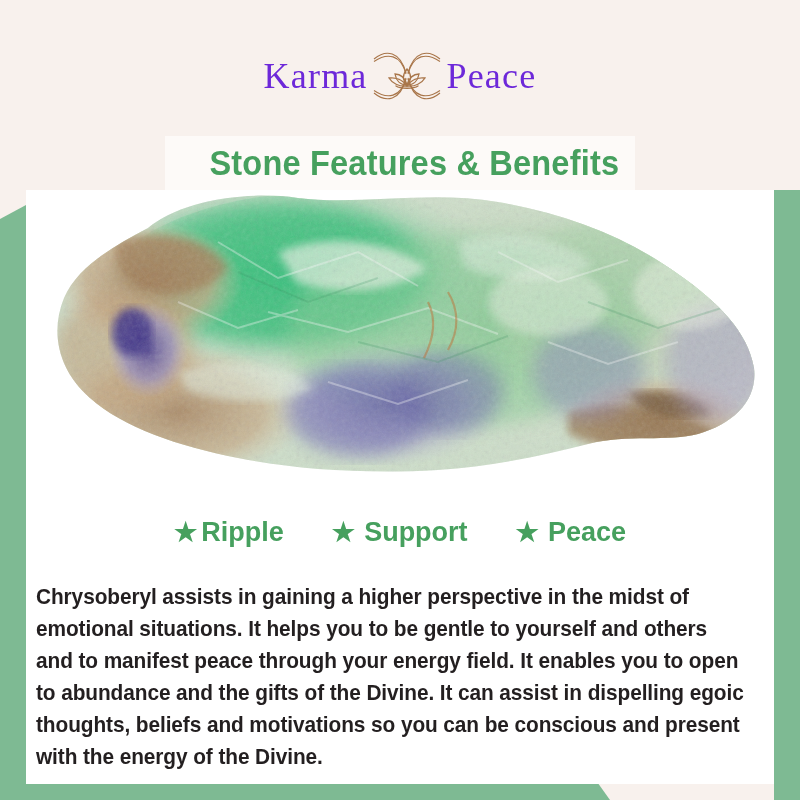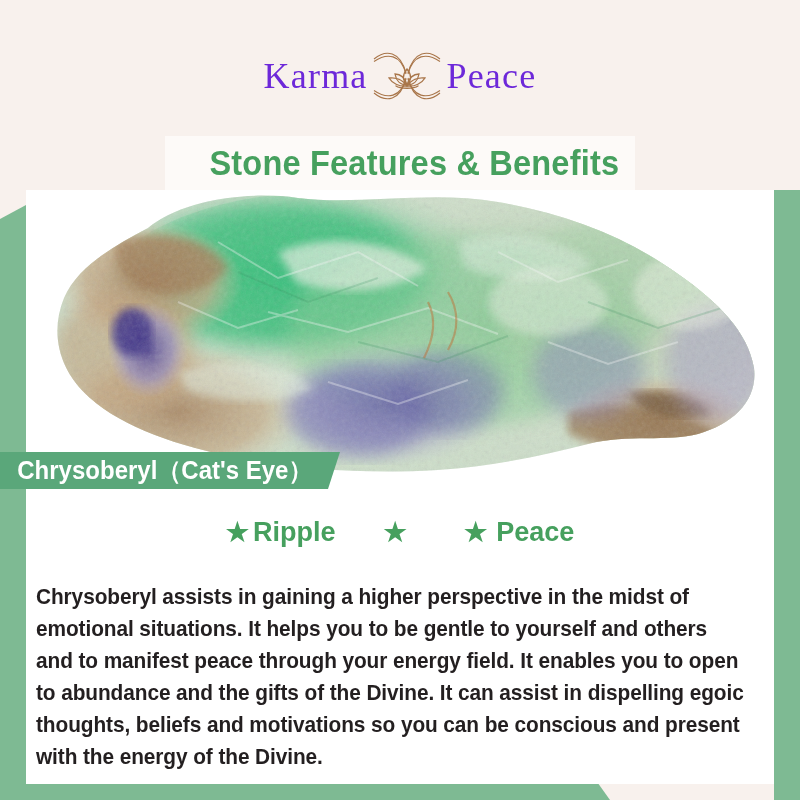--- a/index.html
+++ b/index.html
@@ -369,31 +369,29 @@
             <path d="M420 110 C 432 130, 430 150, 420 168"></path>
           </g>
 
           <rect x="0" y="0" width="744" height="312" filter="url(#grain2)" opacity="0.30"></rect>
           <rect x="0" y="0" width="744" height="312" filter="url(#grain)" opacity="0.22"></rect>
         </g>
       </svg>
     </div>
   </div>
 
-  <div class="nameplate">
-    <span class="nameplate-text">Chrysoberyl（Cat's Eye）</span>
-  </div>
 
   <div class="features">
     <div class="feature">
       <span class="star">★</span>
       <span>Ripple</span>
     </div>
     <div class="feature gap-wide">
       <span class="star">★</span>
+      <span>Support</span>
     </div>
     <div class="feature gap-wide">
       <span class="star">★</span>
       <span>Peace</span>
     </div>
   </div>
 
   <p class="body-text">Chrysoberyl assists in gaining a higher perspective in the midst of emotional situations. It helps you to be gentle to yourself and others and to manifest peace through your energy field. It enables you to open to abundance and the gifts of the Divine. It can assist in dispelling egoic thoughts, beliefs and motivations so you can be conscious and present with the energy of the Divine.</p>
 
 </div>

